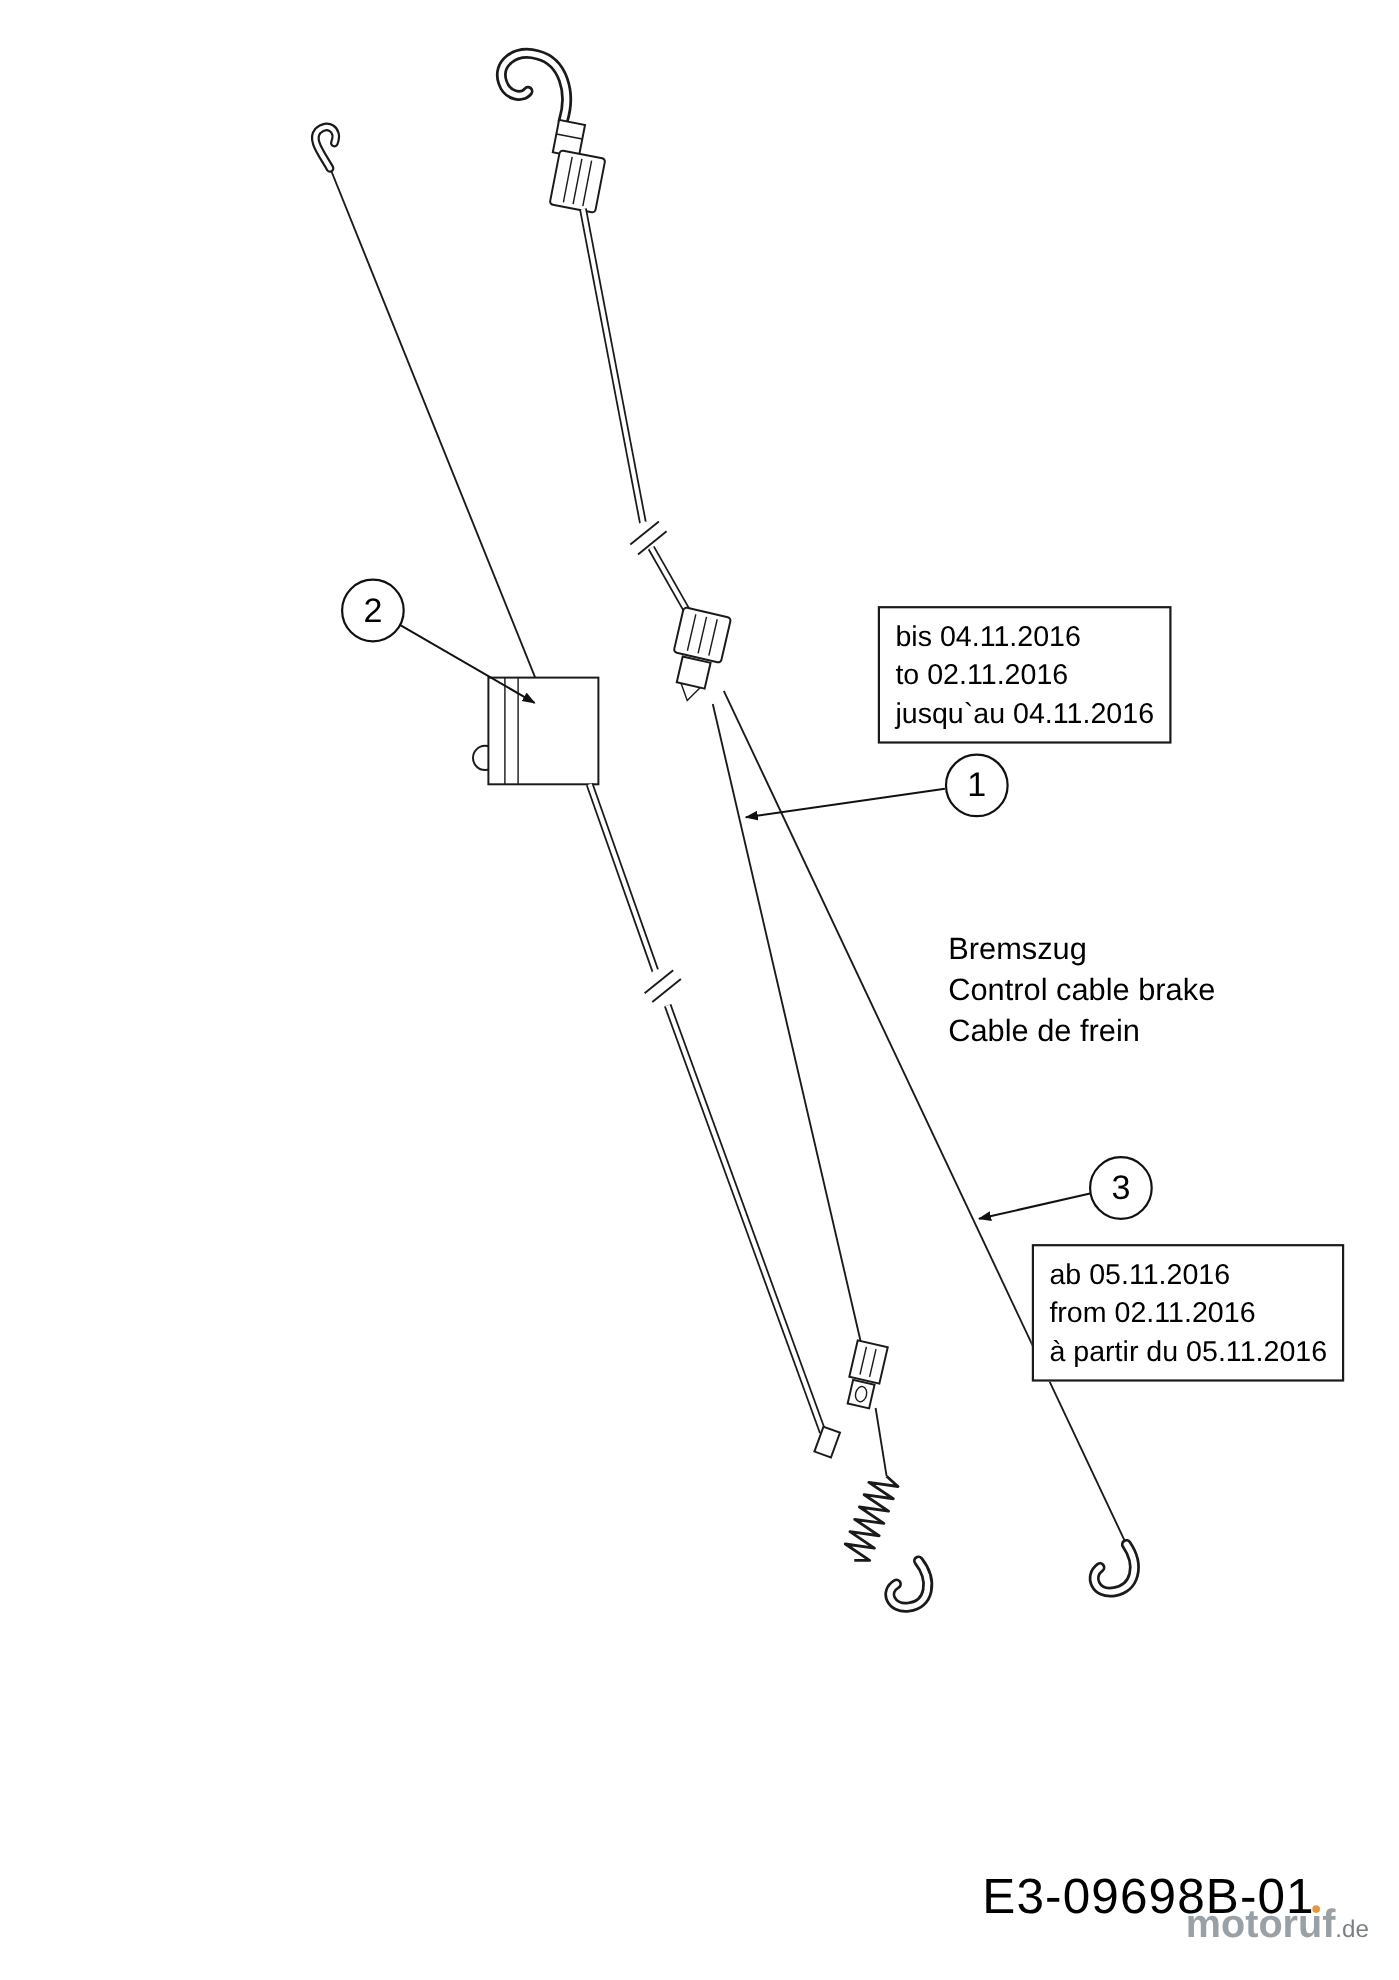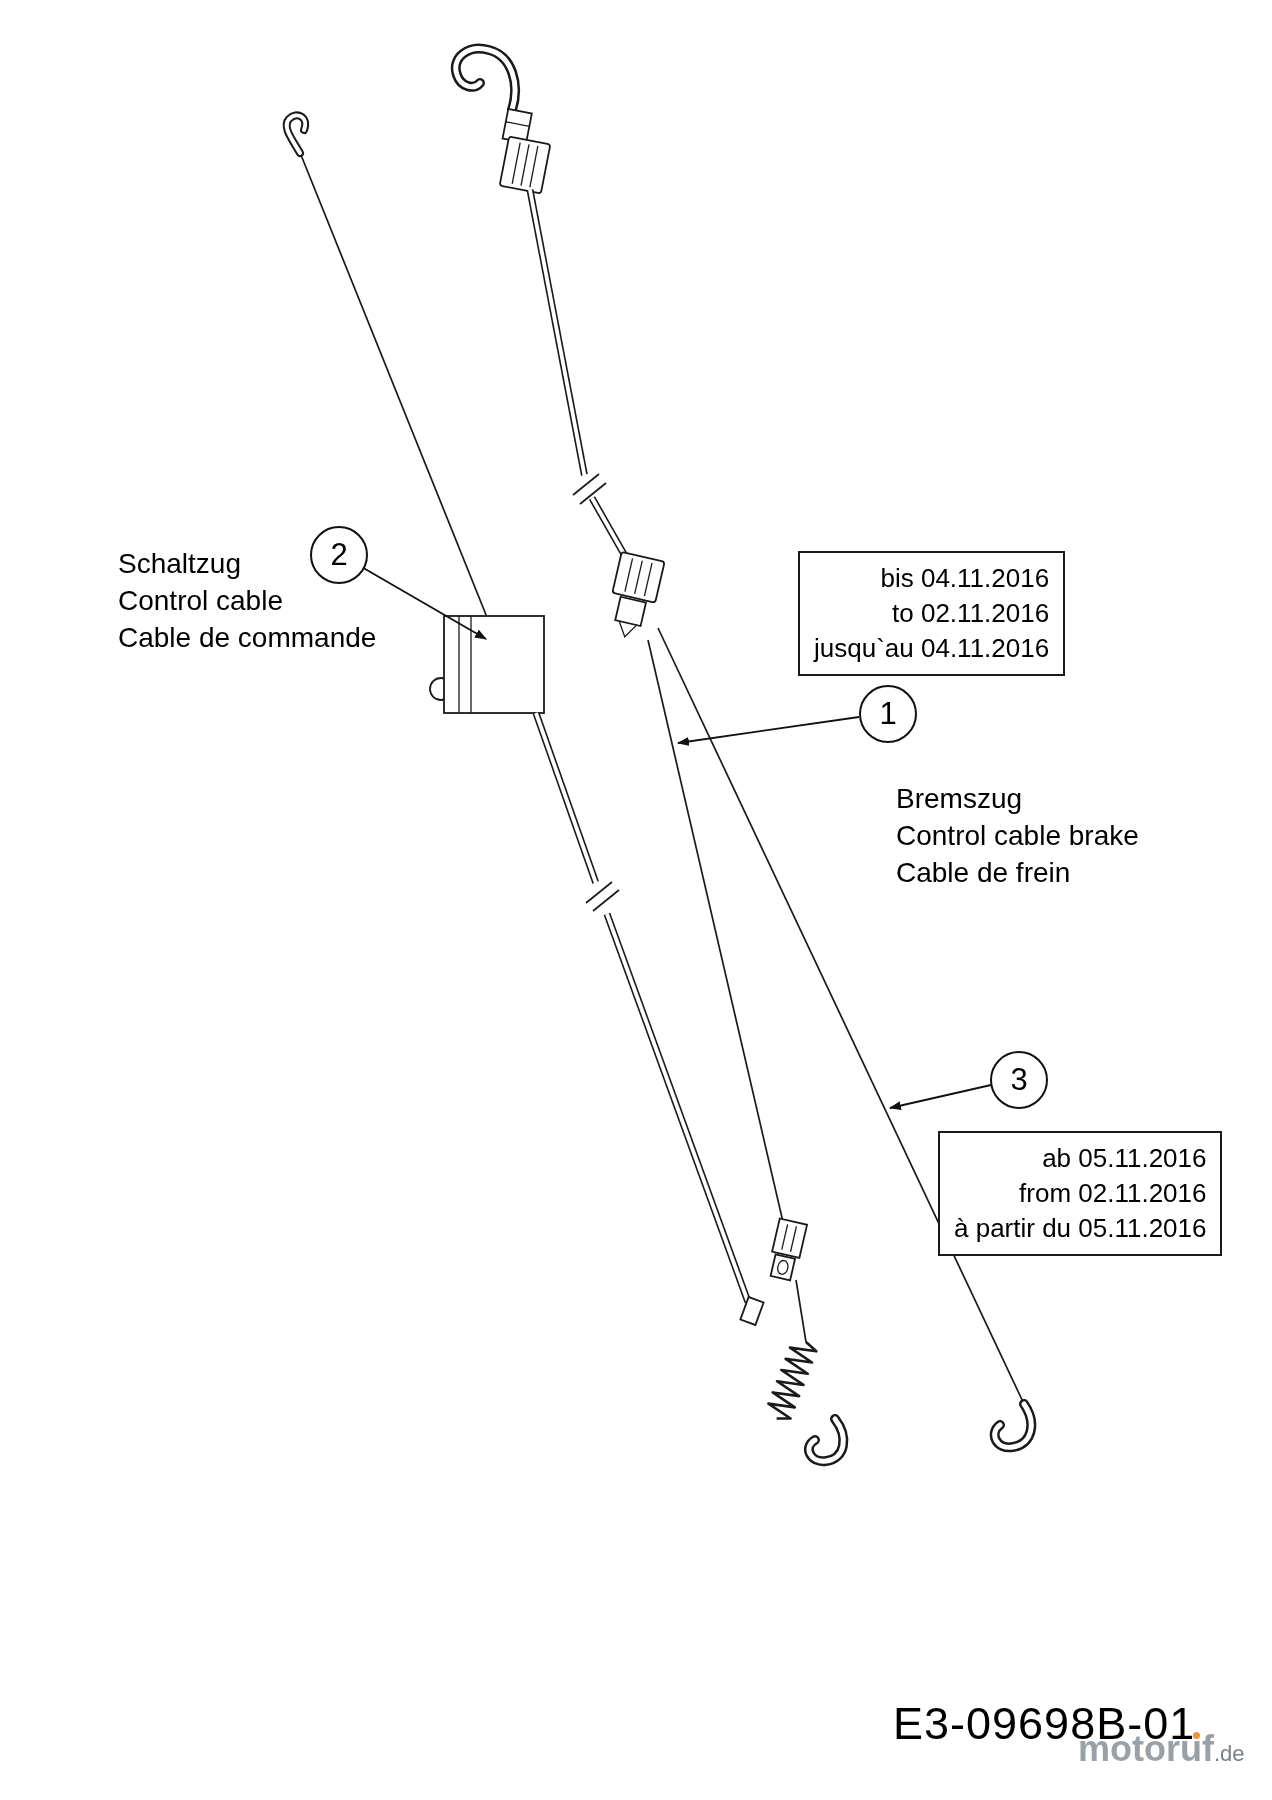--- a/index.html
+++ b/index.html
@@ -21,21 +21,21 @@
   .c-i  {stroke:#ffffff;stroke-width:3.8;fill:none;}
   .fit  {fill:#ffffff;stroke:#1a1a1a;stroke-width:1.8;}
   .gap  {fill:#ffffff;stroke:none;}
   .spr  {stroke:#1a1a1a;stroke-width:2.6;fill:none;stroke-linejoin:round;}
   .arrow{stroke:#111111;stroke-width:1.8;fill:none;}
 
   
   .label-block{font-size:28px;line-height:37px;white-space:nowrap;}
   .note-box{
     border:2px solid #1a1a1a;background:#fff;
-    padding:8px 14px;font-size:26px;line-height:35px;white-space:nowrap;text-align:right;
+    padding:8px 14px;font-size:26px;line-height:35px;white-space:nowrap;
   }
   .callout{
     width:54px;height:54px;border:2.5px solid #111;border-radius:50%;
     background:#fff;display:flex;align-items:center;justify-content:center;
     font-size:31px;
   }
   .part-code{font-size:45px;font-weight:400;letter-spacing:1px;white-space:nowrap;}
   .wm{color:#8e979e;font-weight:700;font-size:36px;white-space:nowrap;opacity:.9;text-align:center;}
   .wm .tld{font-size:22px;font-weight:400;color:#6b7278;}
   .wm .dot{
@@ -154,27 +154,22 @@
   <div class="abs callout" style="left:859px;top:685px;">
     <span>1</span>
   </div>
   <div class="abs callout" style="left:310px;top:526px;">
     <span>2</span>
   </div>
   <div class="abs callout" style="left:990px;top:1051px;">
     <span>3</span>
   </div>
 
-  <div class="abs label-block" style="left:118px;top:545px;">
-    <div>Schaltzug</div>
-    <div>Control cable</div>
-    <div>Cable de commande</div>
-  </div>
 
-  <div class="abs label-block" style="left:862px;top:780px;margin-left:34px;">
+  <div class="abs label-block" style="left:862px;top:844px;">
     <div>Bremszug</div>
     <div>Control cable brake</div>
     <div>Cable de frein</div>
   </div>
 
   <div class="abs note-box" style="left:798px;top:551px;">
     <div>bis 04.11.2016</div>
     <div>to 02.11.2016</div>
     <div>jusqu`au 04.11.2016</div>
   </div>

